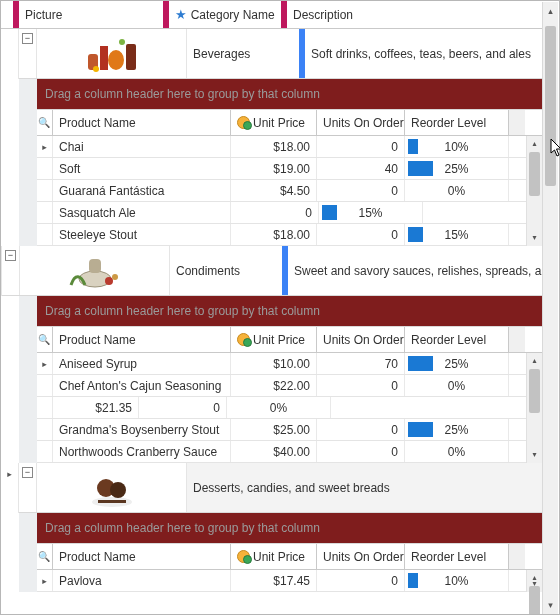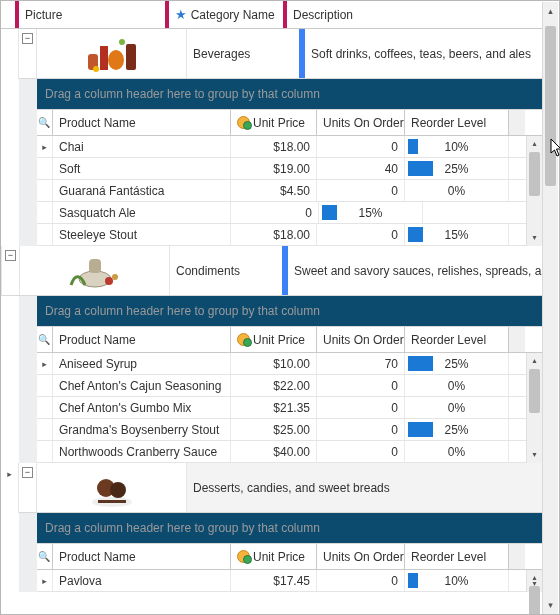--- a/index.html
+++ b/index.html
@@ -53,21 +53,21 @@
   }
   
   
   .master-header {
     display: flex;
     height: 28px;
     background: #fff;
     border-bottom: 1px solid #c9c9c9;
   }
   .master-header .col {
-    border-right: 4px solid #be185d;
+    border-right: 6px solid #be185d;
     display: flex;
     align-items: center;
     padding: 0 6px;
     color: #333;
   }
   .master-header .col.expand { width: 18px; padding:0; }
   .master-header .col.picture { width: 150px; }
   .master-header .col.catname { width: 118px; }
   .master-header .col.desc { flex: 1; border-right: none; }
   .star-icon { color: #2e7cd1; margin-right: 4px; font-size: 13px;}
@@ -122,21 +122,21 @@
   }
   .pic-svg { width: 60px; height: 44px; }
 
   
   .detail-wrap {
     margin-left: 18px;
     border-left: 18px solid #eceef0;
     background: #fff;
   }
   .group-panel {
-    background: #0c4a6e;
+    background: #7f1d1d;
     color: #9a9a9a;
     padding: 8px 8px;
     font-style: normal;
     border-bottom: 1px solid #d9d9d9;
   }
   .detail-header {
     display: flex;
     height: 26px;
     border-bottom: 1px solid #c9c9c9;
     background: #fff;
@@ -381,21 +381,20 @@
                 <div class="dcell pname">Chef Anton's Cajun Seasoning</div>
                 <div class="dcell uprice">$22.00</div>
                 <div class="dcell uoo">0</div>
                 <div class="dcell rlevel">
                   <div class="bar" style="width:0px"></div>
                   <span class="pct">0%</span>
                 </div>
               </div>
               <div class="drow">
                 <div class="dcell ind"></div>
-                <div class="dcell pname">Chef Anton's Gumbo Mix</div>
                 <div class="dcell uprice">$21.35</div>
                 <div class="dcell uoo">0</div>
                 <div class="dcell rlevel">
                   <div class="bar" style="width:0px"></div>
                   <span class="pct">0%</span>
                 </div>
               </div>
               <div class="drow">
                 <div class="dcell ind"></div>
                 <div class="dcell pname">Grandma's Boysenberry Stout</div>

